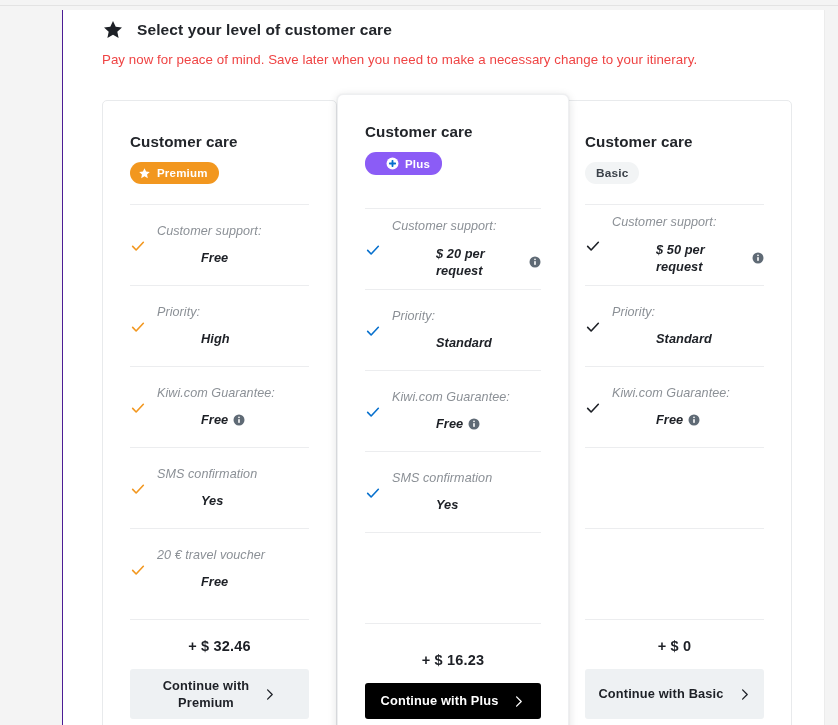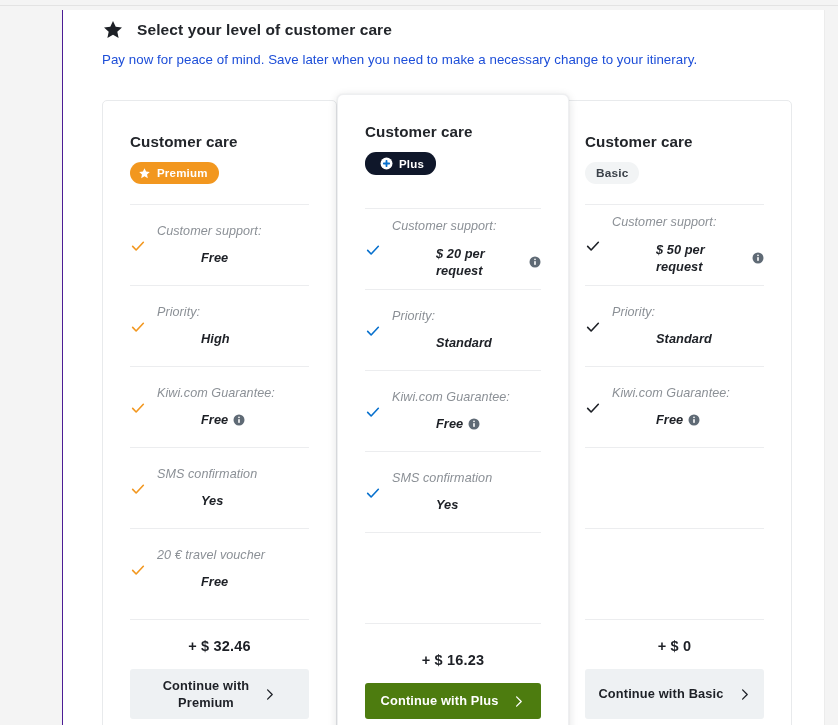--- a/index.html
+++ b/index.html
@@ -65,21 +65,21 @@
   .header-title {
     font-size: 15.5px;
     font-weight: bold;
     color: #22252a;
     letter-spacing: 0.1px;
   }
 
   .header-sub {
     margin-top: 8px;
     font-size: 13.3px;
-    color: #1d4ed8;
+    color: #ef4444;
     letter-spacing: 0.05px;
   }
 
   
   .cards {
     position: absolute;
     left: 39px;
     top: 84px;
     width: 700px;
     height: 640px;
@@ -140,23 +140,23 @@
     font-weight: bold;
     letter-spacing: 0.2px;
   }
 
   .badge.premium {
     background: #f2971f;
     color: #ffffff;
   }
 
   .badge.plus {
-    background: #0f172a;
+    background: #8b5cf6;
     color: #ffffff;
-    padding: 0 12px 0 15px;
+    padding: 0 12px 0 21px;
     height: 23px;
   }
 
   .badge.basic {
     background: #f2f4f5;
     color: #3b4149;
     padding: 0 11px;
     font-weight: bold;
     font-size: 11.8px;
   }
@@ -239,21 +239,21 @@
     cursor: pointer;
     line-height: 1.35;
   }
 
   .cta.secondary {
     background: #eef1f3;
     color: #1d2026;
   }
 
   .cta.primary {
-    background: #4d7c0f;
+    background: #000000;
     color: #ffffff;
     height: 36px;
   }
 
   .featured .card-foot { padding-top: 28px; }
 
   .chev { width: 13px; height: 13px; display: block; flex: 0 0 auto; }
 
   .cta-label { white-space: pre-line; text-align: center; }
 </style>

